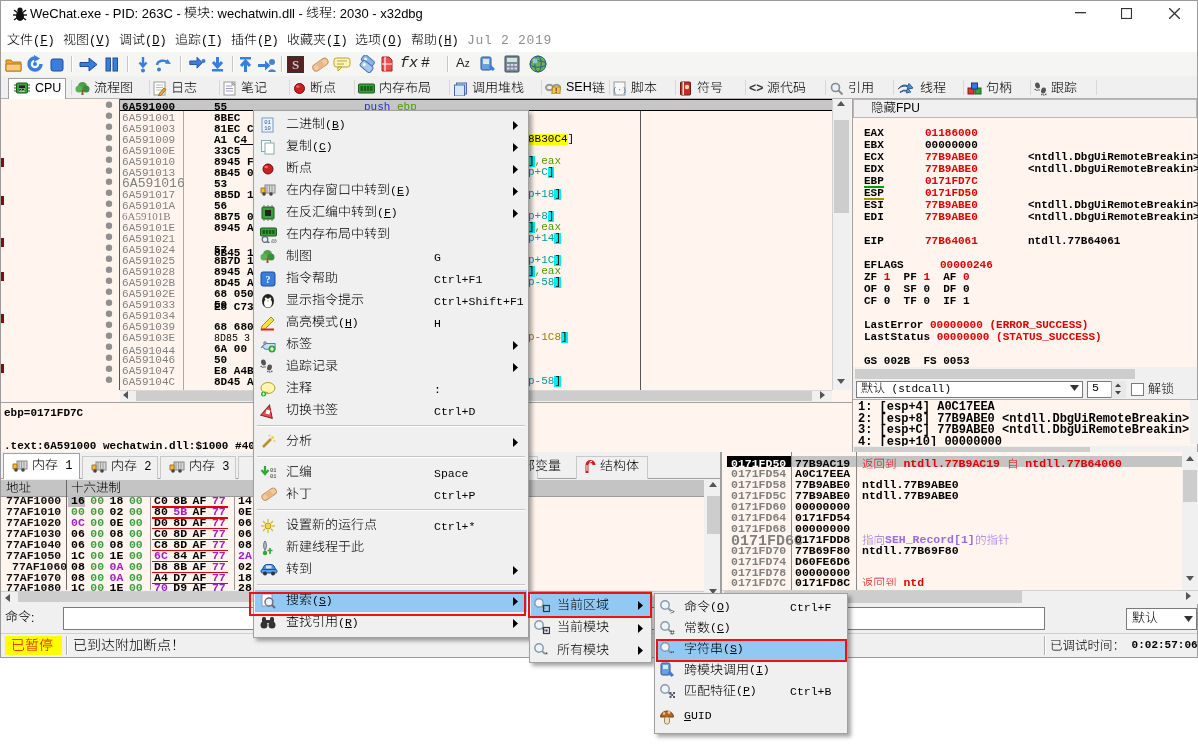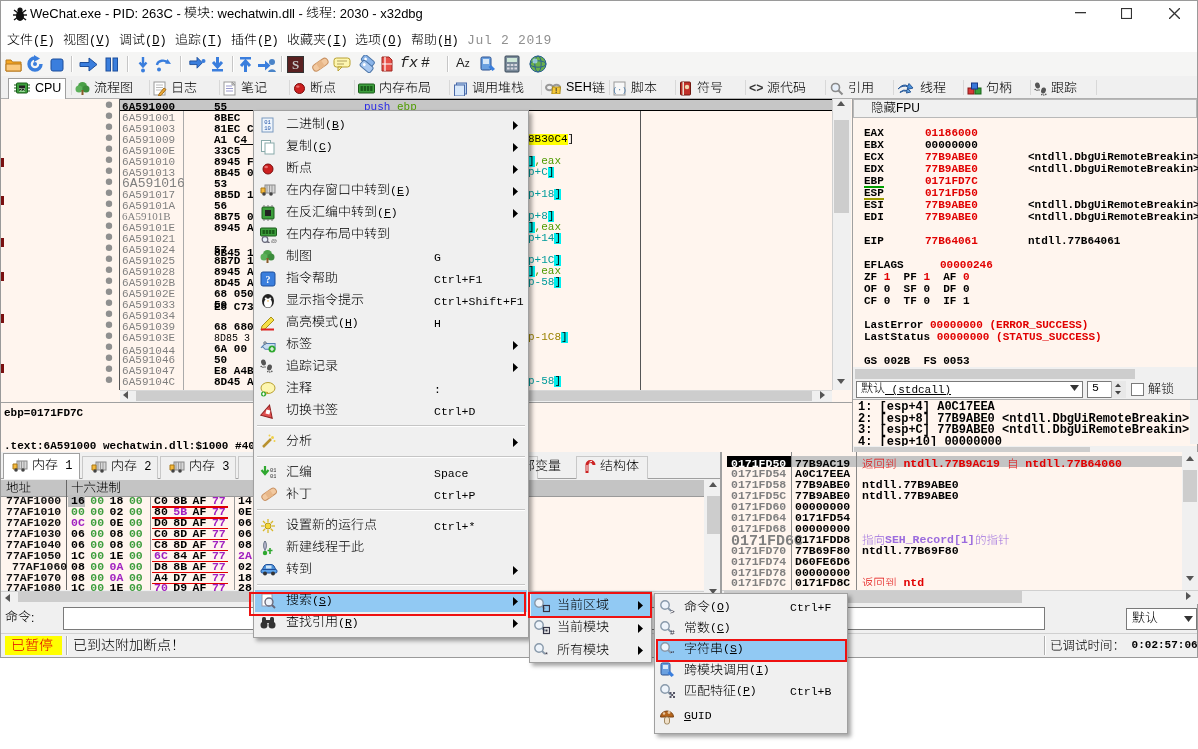--- a/index.html
+++ b/index.html
@@ -953,21 +953,21 @@
 <div style="position:absolute;left:864px;top:283px;white-space:nowrap;"><span style="font-family:'Liberation Mono',monospace;font-weight:bold;font-size:11px;"><span style="color:#000;">OF 0  SF 0  DF 0</span></span></div>
 <div style="position:absolute;left:864px;top:295px;white-space:nowrap;"><span style="font-family:'Liberation Mono',monospace;font-weight:bold;font-size:11px;"><span style="color:#000;">CF 0  TF 0  IF 1</span></span></div>
 <div style="position:absolute;left:864px;top:319px;white-space:nowrap;"><span style="font-family:'Liberation Mono',monospace;font-weight:bold;font-size:11px;">LastError </span><span style="font-family:'Liberation Mono',monospace;font-weight:bold;font-size:11px;color:#e10000;">00000000 (ERROR_SUCCESS)</span></div>
 <div style="position:absolute;left:864px;top:331px;white-space:nowrap;"><span style="font-family:'Liberation Mono',monospace;font-weight:bold;font-size:11px;">LastStatus </span><span style="font-family:'Liberation Mono',monospace;font-weight:bold;font-size:11px;color:#e10000;">00000000 (STATUS_SUCCESS)</span></div>
 <div style="position:absolute;left:864px;top:355px;white-space:nowrap;"><span style="font-family:'Liberation Mono',monospace;font-weight:bold;font-size:11px;">GS 002B  FS 0053</span></div>
 <div style="position:absolute;left:853px;top:367px;width:344px;height:13px;background:#f0f0f0;"></div>
 <div style="position:absolute;left:855px;top:369px;width:280px;height:10px;background:#cdcdcd;"></div>
 <div style="position:absolute;left:853px;top:380px;width:344px;height:19px;background:#f0f0f0;"></div>
 <div style="position:absolute;left:856px;top:381px;width:227px;height:17px;background:#fff;border:1px solid #7a7a7a;"></div>
 <div style="position:absolute;left:861px;top:382px;white-space:nowrap;">
-    <div style="display:flex;align-items:flex-end;text-decoration:underline;">
+    <div style="display:flex;align-items:center;">
       <svg width="24.0" height="14.0" style="overflow:visible" viewBox="0 0 24.0 14.0">
         <g transform="translate(0,10.32) scale(0.1200,-0.1200)" fill="#000">
           <use href="#u9ED8" x="0"></use>
           <use href="#u8BA4" x="100"></use>
         </g>
       </svg>
       <span style="font-family:'Liberation Mono',monospace;font-size:11px;">&nbsp;(stdcall)</span>
     </div>
   </div>
 <div style="position:absolute;left:1070px;top:384px;white-space:nowrap;">

